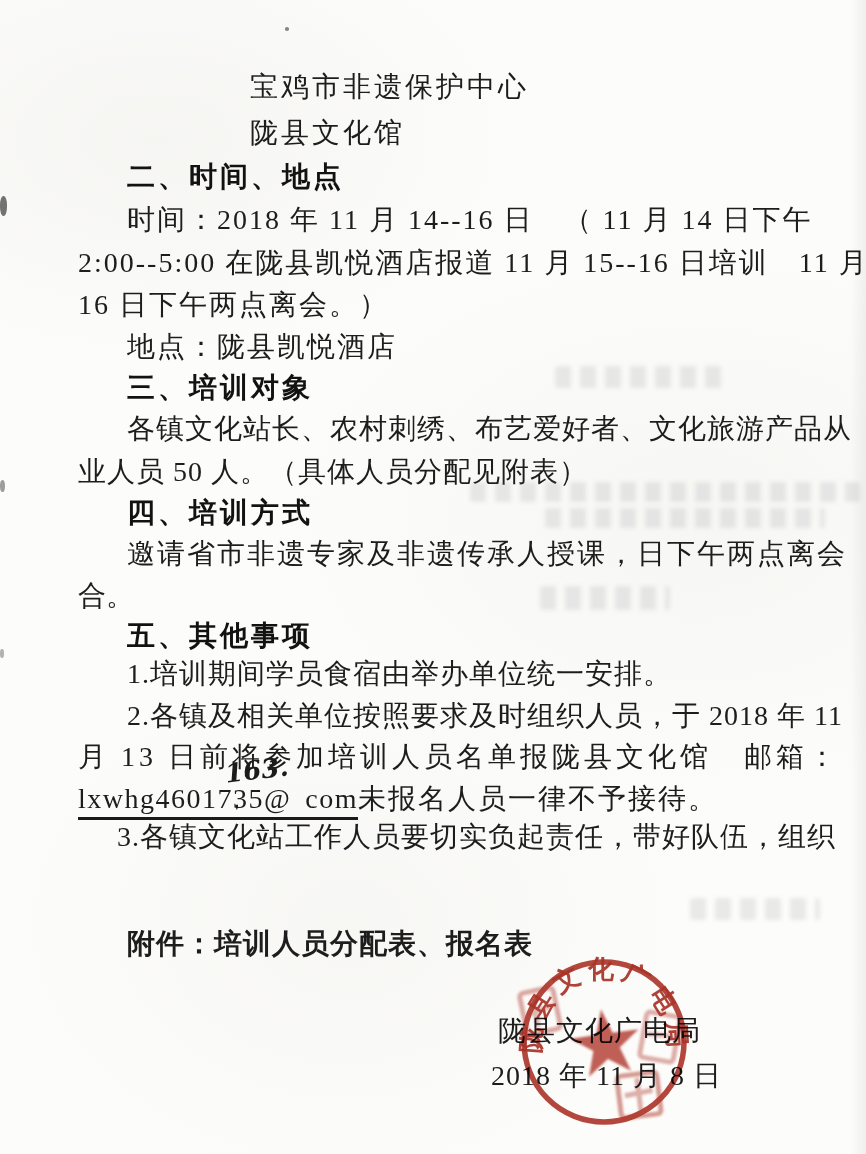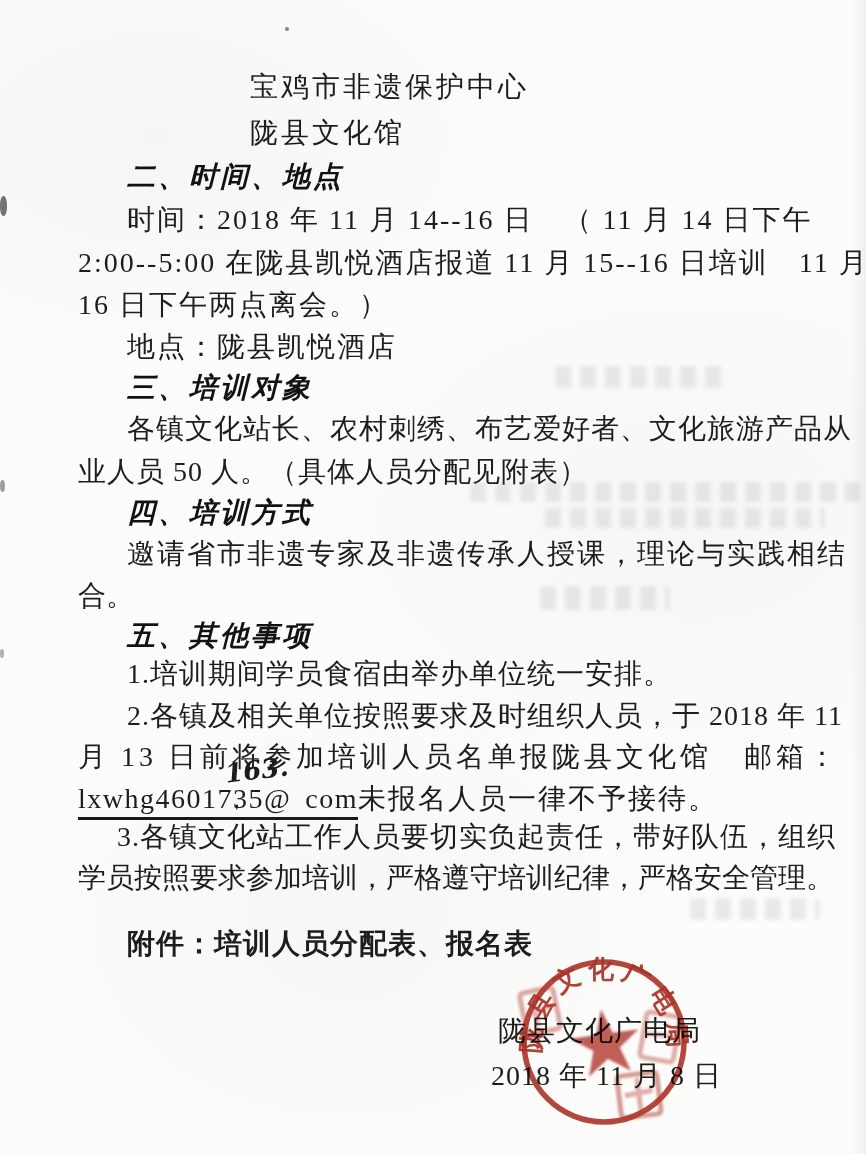--- a/index.html
+++ b/index.html
@@ -21,21 +21,21 @@
     background:linear-gradient(to right, rgba(0,0,0,0), rgba(0,0,0,0.05));
     pointer-events:none;
   }
   .line{
     position:absolute;white-space:nowrap;
     font-size:28px;color:#1d1d1d;line-height:34px;
     font-family:"Liberation Serif","DejaVu Serif",serif;
   }
   .heading{
     font-family:"Liberation Sans","DejaVu Sans",sans-serif;
-    font-weight:700;color:#121212;letter-spacing:3px;font-style:italic;
+    font-weight:700;color:#121212;letter-spacing:3px;
   }
   .ls1{letter-spacing:1px;}
   .ls2{letter-spacing:2px;}
   .ls4{letter-spacing:4px;text-align:right;}
   .email{
     border-bottom:3px solid #1a1a1a;padding-bottom:1px;
     letter-spacing:1.5px;display:inline-block;
   }
   .email .gap{display:inline-block;width:14px;}
   .hand{
@@ -71,36 +71,35 @@
   <div class="line ls2" style="left:127px;top:203px;">时间：2018 年 11 月 14--16 日　（ 11 月 14 日下午</div>
   <div class="line ls2" style="left:78px;top:246px;">2:00--5:00 在陇县凯悦酒店报道 11 月 15--16 日培训　11 月</div>
   <div class="line ls2" style="left:78px;top:288px;">16 日下午两点离会。）</div>
   <div class="line ls2" style="left:127px;top:330px;">地点：陇县凯悦酒店</div>
 
   <div class="line heading" style="left:127px;top:371px;">三、培训对象</div>
   <div class="line ls1" style="left:127px;top:412px;">各镇文化站长、农村刺绣、布艺爱好者、文化旅游产品从</div>
   <div class="line ls1" style="left:78px;top:455px;">业人员 50 人。（具体人员分配见附表）</div>
 
   <div class="line heading" style="left:127px;top:496px;">四、培训方式</div>
-  <div class="line ls2" style="left:127px;top:537px;">邀请省市非遗专家及非遗传承人授课，理论与实践相结</div>
+  <div class="line ls2" style="left:127px;top:537px;">邀请省市非遗专家及非遗传承人授课，日下午两点离会</div>
   <div class="line" style="left:78px;top:579px;">合。</div>
 
   <div class="line heading" style="left:127px;top:619px;">五、其他事项</div>
   <div class="line ls1" style="left:127px;top:657px;">1.培训期间学员食宿由举办单位统一安排。</div>
   <div class="line ls1" style="left:127px;top:699px;">2.各镇及相关单位按照要求及时组织人员，于 2018 年 11</div>
   <div class="line ls4" style="left:78px;top:740px;">月 13 日前将参加培训人员名单报陇县文化馆　邮箱：</div>
 
   <div class="line" style="left:78px;top:782px;">
     <span class="email"><span>lxwhg4601735@</span><span class="gap"></span><span>com</span></span><span class="ls2">未报名人员一律不予接待。</span>
   </div>
   <div class="hand" style="left:225px;top:755px;">163.</div>
   <div class="caret" style="left:228px;top:792px;">，</div>
 
   <div class="line ls1" style="left:117px;top:820px;">3.各镇文化站工作人员要切实负起责任，带好队伍，组织</div>
-  <div class="line" style="left:78px;top:861px;">学员按照要求参加培训，严格遵守培训纪律，严格安全管理。</div>
 
   <div class="line ls1" style="left:127px;top:927px;font-weight:bold;">附件：培训人员分配表、报名表</div>
 
   <div class="line ls1" style="left:498px;top:1014px;">陇县文化广电局</div>
   <div class="line ls1" style="left:491px;top:1059px;">2018 年 11 月 8 日</div>
 
   <svg class="seal" viewBox="0 0 192 192">
     <defs>
       <filter id="smudge">
           <feGaussianBlur stdDeviation="1.1"></feGaussianBlur>

